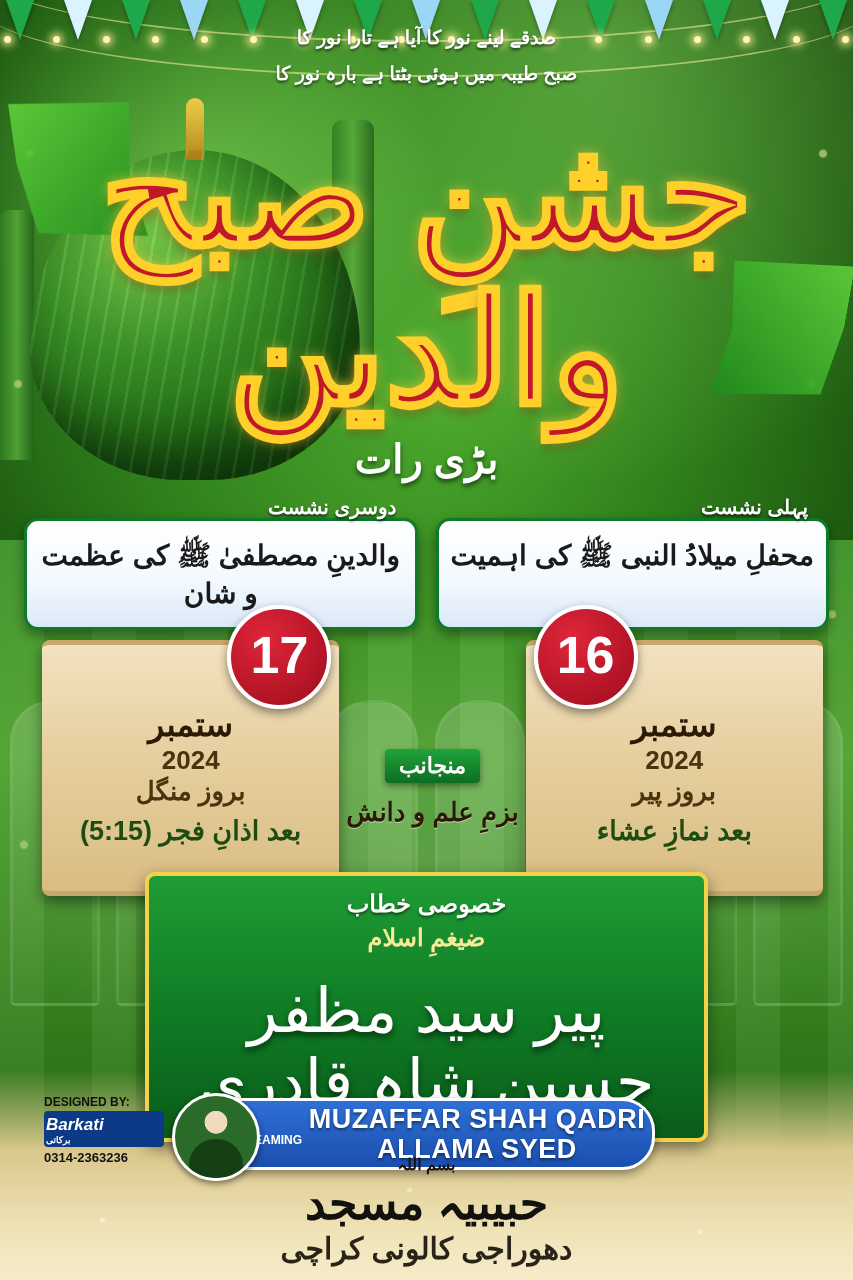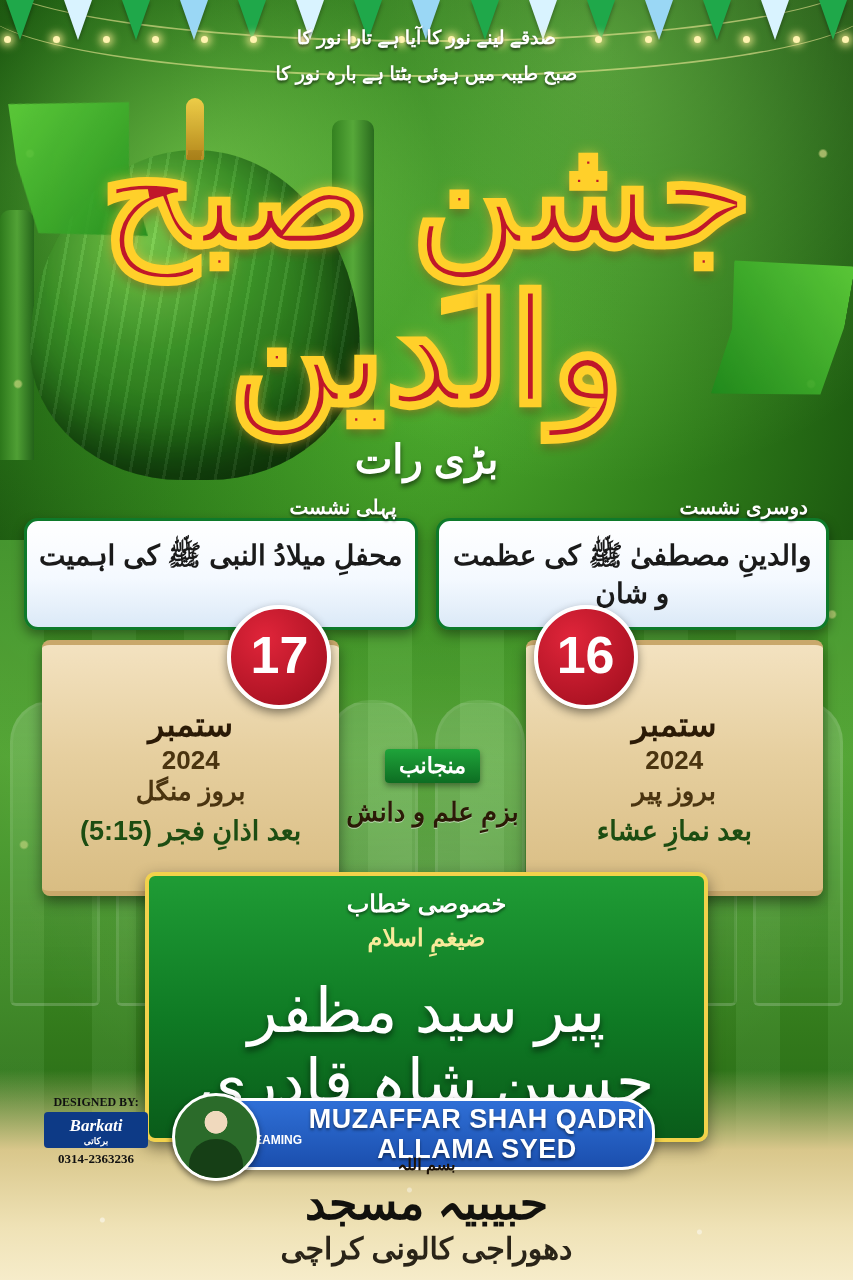--- a/index.html
+++ b/index.html
@@ -383,23 +383,21 @@
     color: #ffffff;
     line-height: 1.15;
     text-shadow: 0 4px 6px rgba(0,0,0,0.55);
   }
 
   
   .designer {
     position: absolute;
     left: 44px;
     top: 1095px;
-    width: 104px;
-    text-align: center;
-    font-family: Liberation Serif, serif;
+    width: 120px;
   }
   .designer-label {
     font-size: 12px;
     font-weight: bold;
     color: #111;
   }
   .designer-logo {
     margin-top: 2px;
     background: #0d3a86;
     color: #fff;
@@ -589,26 +587,26 @@
     <div>صبح طیبہ میں ہوئی بٹتا ہے بارہ نور کا</div>
   </div>
 
   <div class="title-wrap">
     <div class="title-main">جشنِ صبح والدین</div>
     <div class="title-sub">بڑی رات</div>
   </div>
 
   <div class="sessions">
     <div class="session">
+      <div class="session-tag">دوسری نشست</div>
+      <div class="session-text">والدینِ مصطفیٰ ﷺ کی عظمت و شان</div>
+    </div>
+    <div class="session">
       <div class="session-tag">پہلی نشست</div>
       <div class="session-text">محفلِ میلادُ النبی ﷺ کی اہمیت</div>
-    </div>
-    <div class="session">
-      <div class="session-tag">دوسری نشست</div>
-      <div class="session-text">والدینِ مصطفیٰ ﷺ کی عظمت و شان</div>
     </div>
   </div>
 
   <div class="scrolls">
     <div class="scroll">
       <div class="scroll-date-badge scroll-badge-left">17</div>
       <div class="scroll-month">ستمبر</div>
       <div class="scroll-year">2024</div>
       <div class="scroll-year">بروز منگل</div>
       <div class="scroll-time">بعد اذانِ فجر (5:15)</div>

